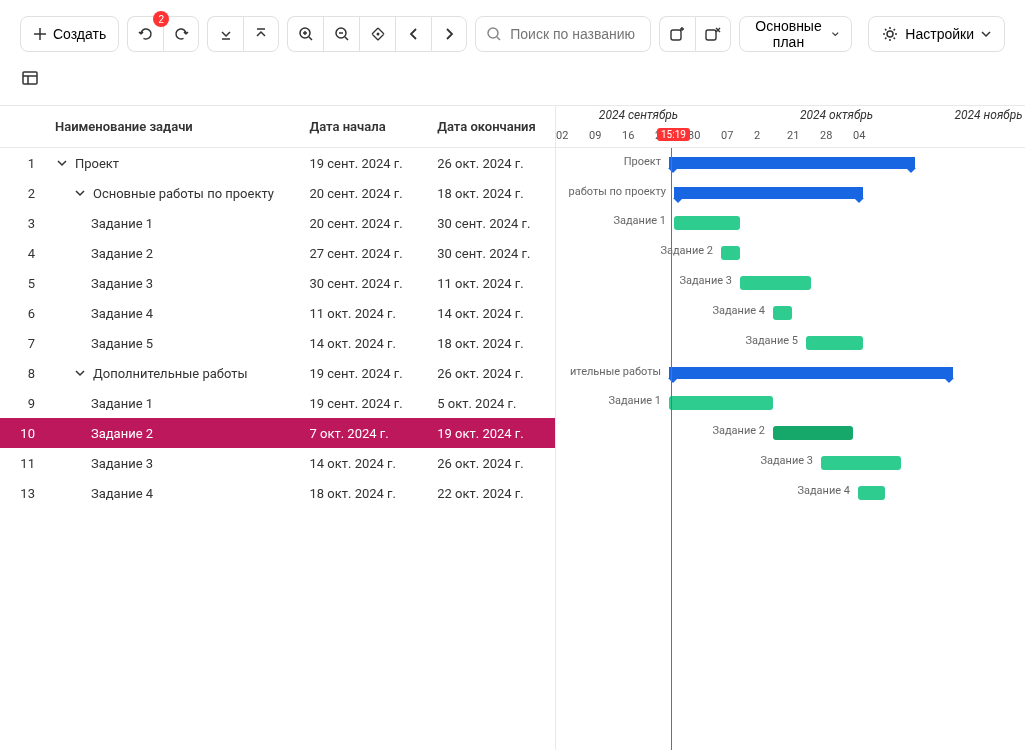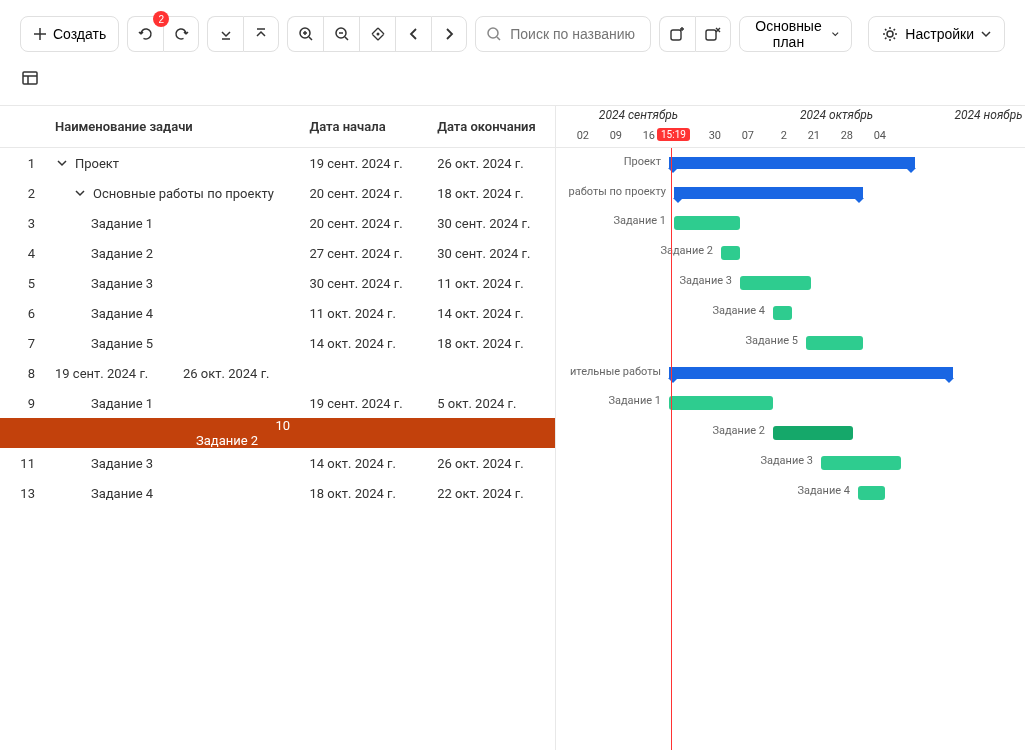--- a/index.html
+++ b/index.html
@@ -107,23 +107,22 @@
 .col-num { width: 45px; justify-content: flex-end; padding-right: 12px; }
 .col-name { width: 255px; }
 .col-start { width: 128px; }
 .col-end { width: 128px; }
 .grid-row {
   display: flex;
   height: 30px;
   align-items: center;
 }
 .grid-row.selected {
-  background: #c2410c;
+  background: #be185d;
   color: #fff;
-  flex-direction: column;
 }
 .grid-row > div {
   display: flex;
   align-items: center;
   padding: 0 10px;
   height: 100%;
 }
 .task-name { display: inline-flex; align-items: center; gap: 6px; }
 .indent-0 { padding-left: 0; }
 .indent-1 { padding-left: 18px; }
@@ -154,21 +153,21 @@
   font-size: 12px;
   padding-top: 2px;
 }
 .day-row {
   height: 21px;
   display: flex;
   position: relative;
 }
 .day {
   width: 33px;
-  text-align: right;
+  text-align: left;
   font-size: 11px;
   color: #555;
   padding-top: 2px;
 }
 .now-badge {
   position: absolute;
   top: 22px;
   background: #ff3333;
   color: #fff;
   font-size: 10px;
@@ -435,20 +434,30 @@
           <div class="col-name">
             <span class="task-name indent-2">
               <span>Задание 5</span>
             </span>
           </div>
           <div class="col-start">14 окт. 2024 г.</div>
           <div class="col-end">18 окт. 2024 г.</div>
         </div>
         <div class="grid-row">
           <div class="col-num">8</div>
+          <div class="col-name">
+            <span class="task-name indent-1">
+              <span class="chev">
+                <svg width="10" height="10" viewBox="0 0 10 10">
+                  <path d="M1 3l4 4 4-4" stroke="currentColor" stroke-width="1.5" fill="none"></path>
+                </svg>
+              </span>
+              <span>Дополнительные работы</span>
+            </span>
+          </div>
           <div class="col-start">19 сент. 2024 г.</div>
           <div class="col-end">26 окт. 2024 г.</div>
         </div>
         <div class="grid-row">
           <div class="col-num">9</div>
           <div class="col-name">
             <span class="task-name indent-2">
               <span>Задание 1</span>
             </span>
           </div>

